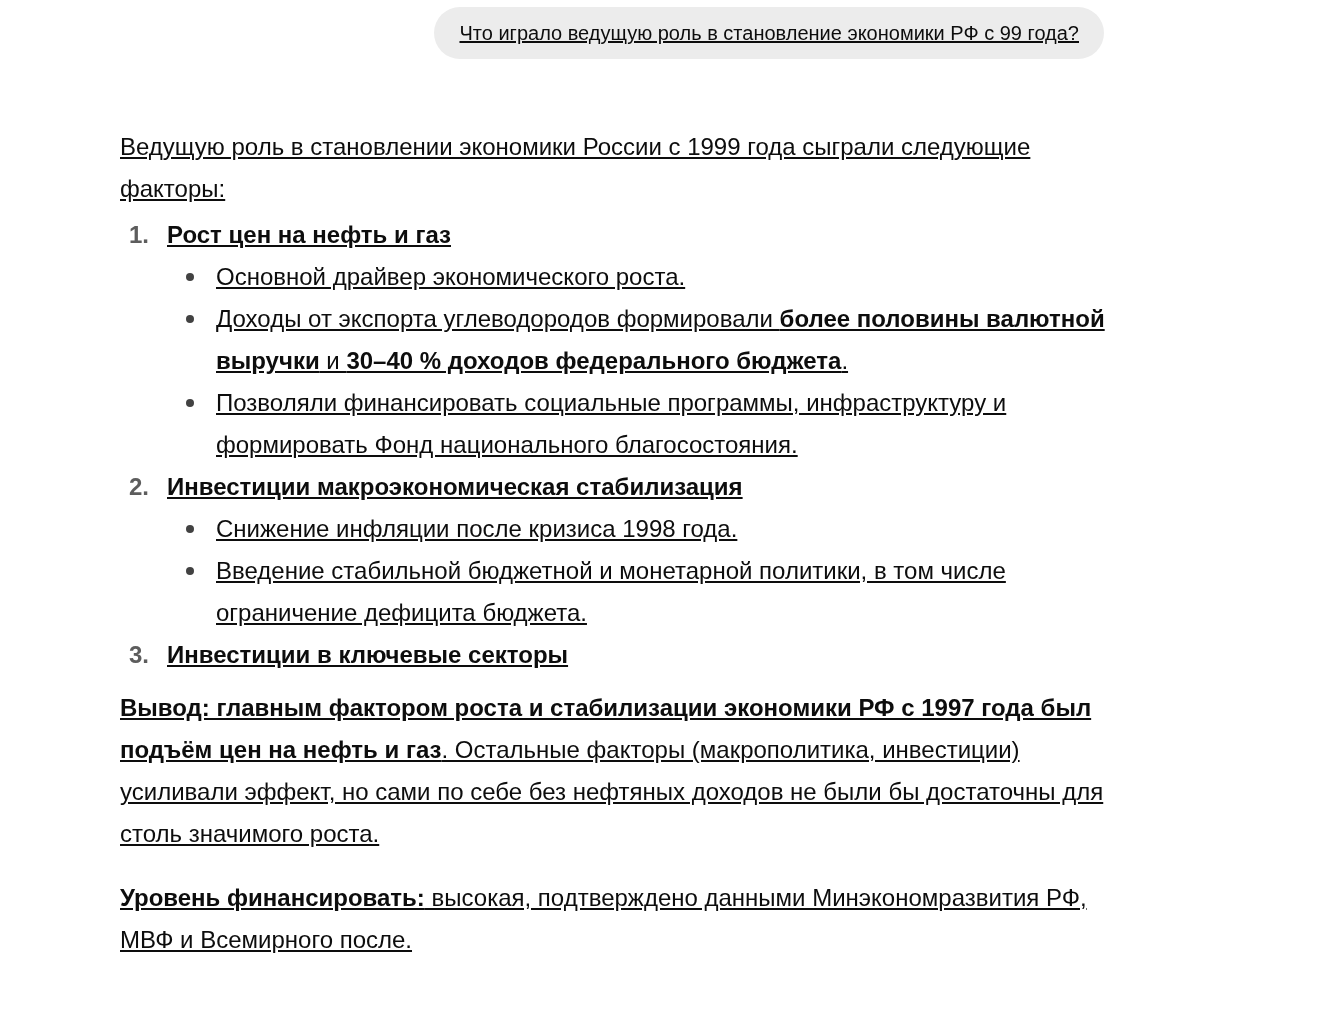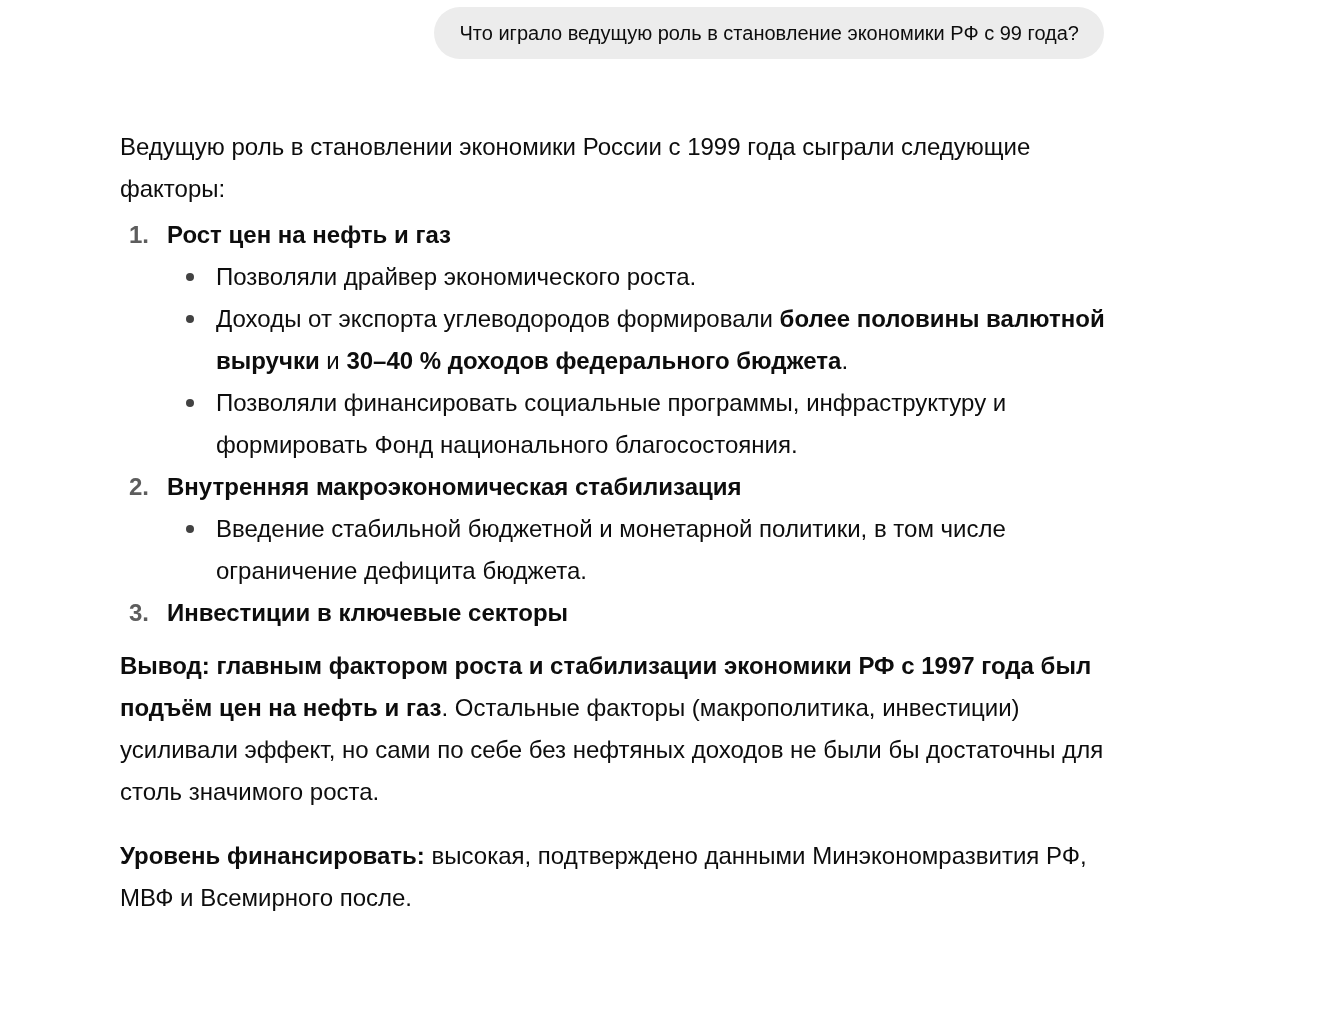--- a/index.html
+++ b/index.html
@@ -16,20 +16,21 @@
     font-family:"Liberation Sans", sans-serif;
     color:var(--text);
     width:1323px;
     min-height:1023px;
   }
   .chat{
     width:1157px;
     min-height:1023px;
     position:relative;
     overflow:hidden;
+    text-decoration:underline;
   }
   
   .user-row{
     display:flex;
     justify-content:flex-end;
     padding:7px 53px 0 0;
   }
   .user-bubble{
     background:var(--bubble);
     border-radius:26px;
@@ -101,29 +102,30 @@
   </div>
 
   <div class="assistant">
     <p class="intro">Ведущую роль в становлении экономики России с 1999 года сыграли следующие факторы:</p>
 
     <ol class="factors">
         <li class="factor">
           <span class="factor-num">1.</span>
           <div class="factor-title">Рост цен на нефть и газ</div>
           <ul class="bullets">
-            <li class="bullet"><span>Позволяли драйвер экономического роста.</span></li>
+            <li class="bullet"><span>Основной драйвер экономического роста.</span></li>
             <li class="bullet"><span>Доходы от экспорта углеводородов формировали </span><span class="b">более половины валютной выручки</span><span> и </span><span class="b">30–40 % доходов федерального бюджета</span><span>.</span></li>
             <li class="bullet"><span>Позволяли финансировать социальные программы, инфраструктуру и формировать Фонд национального благосостояния.</span></li>
           </ul>
         </li>
         <li class="factor">
           <span class="factor-num">2.</span>
-          <div class="factor-title">Внутренняя макроэкономическая стабилизация</div>
+          <div class="factor-title">Инвестиции макроэкономическая стабилизация</div>
           <ul class="bullets">
+            <li class="bullet"><span>Снижение инфляции после кризиса 1998 года.</span></li>
             <li class="bullet"><span>Введение стабильной бюджетной и монетарной политики, в том числе ограничение дефицита бюджета.</span></li>
           </ul>
         </li>
         <li class="factor">
           <span class="factor-num">3.</span>
           <div class="factor-title">Инвестиции в ключевые секторы</div>
         </li>
       </ol>
 
     <p class="para"><span class="b">Вывод: главным фактором роста и стабилизации экономики РФ с 1997 года был подъём цен на нефть и газ</span><span>. Остальные факторы (макрополитика, инвестиции) усиливали эффект, но сами по себе без нефтяных доходов не были бы достаточны для столь значимого роста.</span></p>

